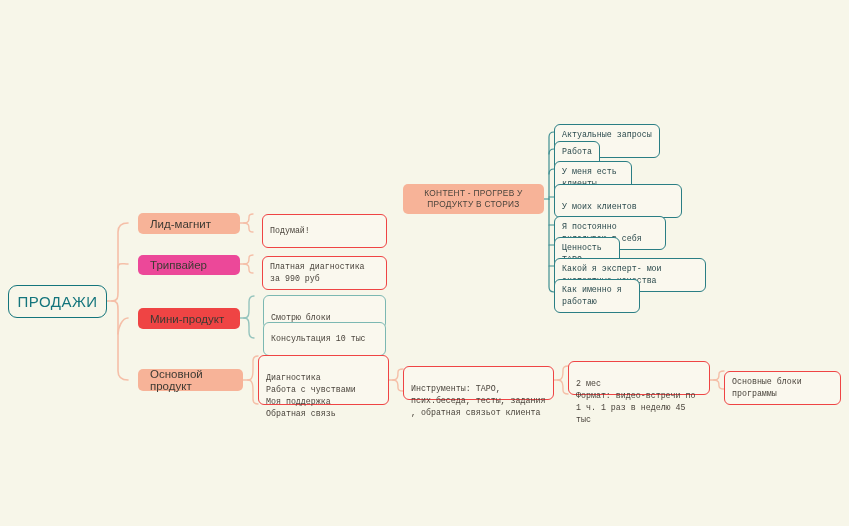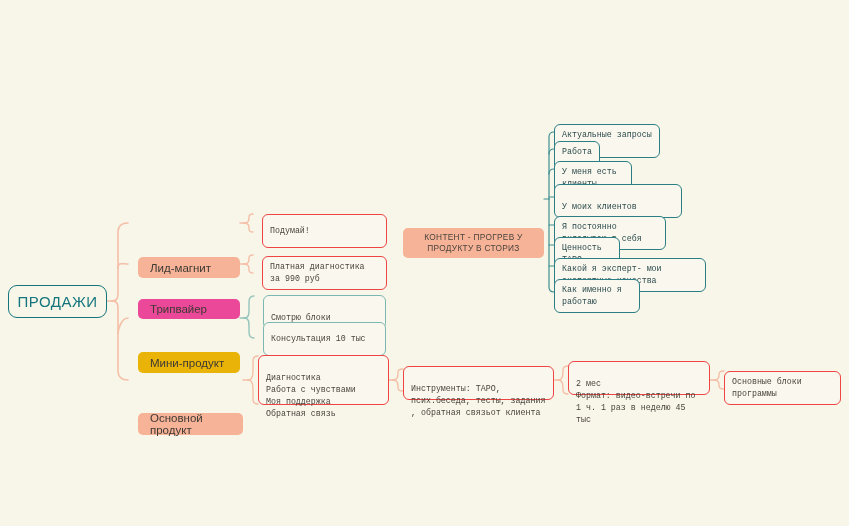--- a/index.html
+++ b/index.html
@@ -22,24 +22,24 @@
     border-radius:9px;
     background:#f7f6e9;
     color:#14757c;
     font-size:15px;
     letter-spacing:.5px;
     justify-content:center;
     text-align:center;
   }
 
   
-  .chip{border-radius:5px;font-size:11.5px;color:#3d3a33;padding:0 12px;margin-top:44px;}
+  .chip{border-radius:5px;font-size:11.5px;color:#3d3a33;padding:0 12px;}
   .chip.salmon{background:#f7b398;}
   .chip.tan{background:#ec4899;}
-  .chip.teal{background:#eab308;}
+  .chip.teal{background:#ef4444;}
   .chip.center{justify-content:center;text-align:center;font-size:8.3px;letter-spacing:.3px;color:#4a443c;line-height:1.35;padding:0 6px;}
 
   
   .leaf{
     background:#faf8ee;
     border-radius:6px;
     font-size:8.3px;
     line-height:1.45;
     color:#4a443c;
     padding:16px 7px;

